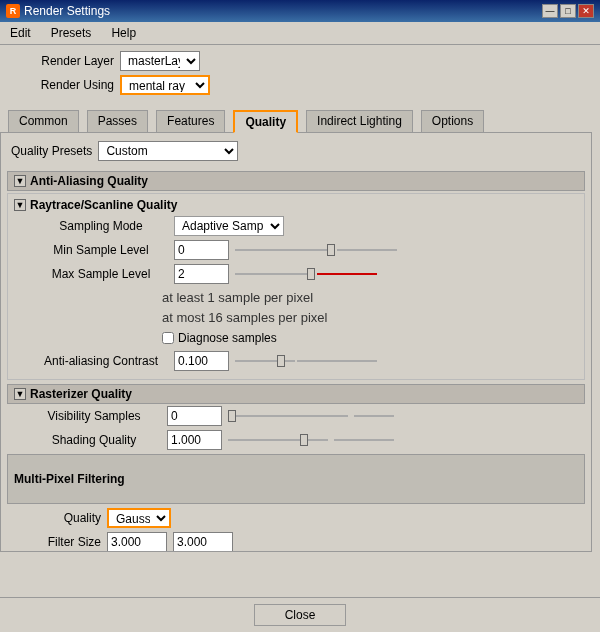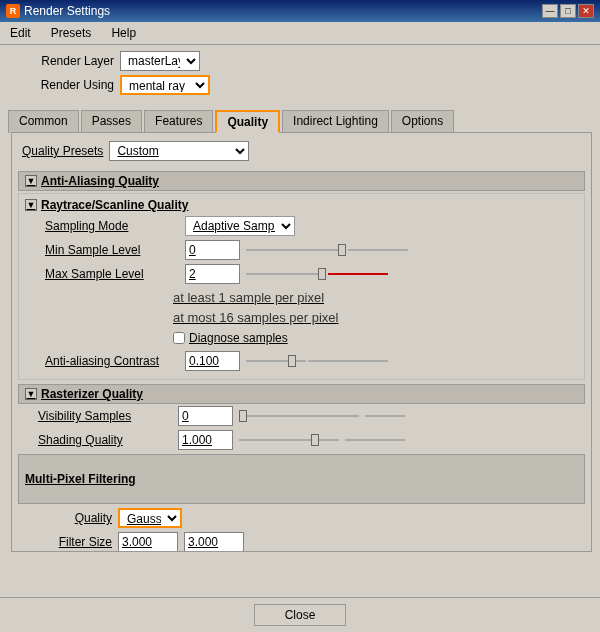--- a/index.html
+++ b/index.html
@@ -76,21 +76,21 @@
       height: 20px;
       font-size: 12px;
       padding: 1px 3px;
     }
     .render-layer-select { width: 80px; }
     .render-using-select { width: 90px; background: #fff; border: 2px solid #ff8c00; }
     .tabs {
       display: flex;
       background: #d4d0c8;
       padding: 4px 8px 0 8px;
-      gap: 2px;
+      gap: 8px;
     }
     .tab {
       padding: 3px 10px;
       border: 1px solid #999;
       border-bottom: none;
       background: #c0bdb5;
       cursor: pointer;
       font-size: 12px;
       position: relative;
       bottom: -1px;
@@ -99,26 +99,25 @@
       background: #d4d0c8;
       border-bottom: 1px solid #d4d0c8;
       font-weight: bold;
       z-index: 1;
       border: 2px solid #ff8c00;
       border-bottom: 1px solid #d4d0c8;
     }
     .tab-content {
       background: #d4d0c8;
       border: 1px solid #999;
-      margin: 0 8px 4px 11px;
+      margin: 0 8px 4px 0;
       padding: 6px;
       height: 420px;
       overflow-y: scroll;
       position: relative;
-      text-decoration: underline;
     }
     .quality-presets-row {
       display: flex;
       align-items: center;
       margin-bottom: 8px;
       padding: 2px 4px;
     }
     .quality-presets-label {
       margin-right: 6px;
       font-size: 12px;
@@ -159,21 +158,21 @@
       gap: 4px;
     }
     .setting-row {
       display: flex;
       align-items: center;
       margin-bottom: 4px;
       padding-left: 20px;
     }
     .setting-label {
       width: 140px;
-      text-align: left;
+      text-align: center;
       padding-right: 6px;
       font-size: 12px;
     }
     .setting-value {
       display: flex;
       align-items: center;
       gap: 4px;
     }
     .small-input {
       width: 55px;

